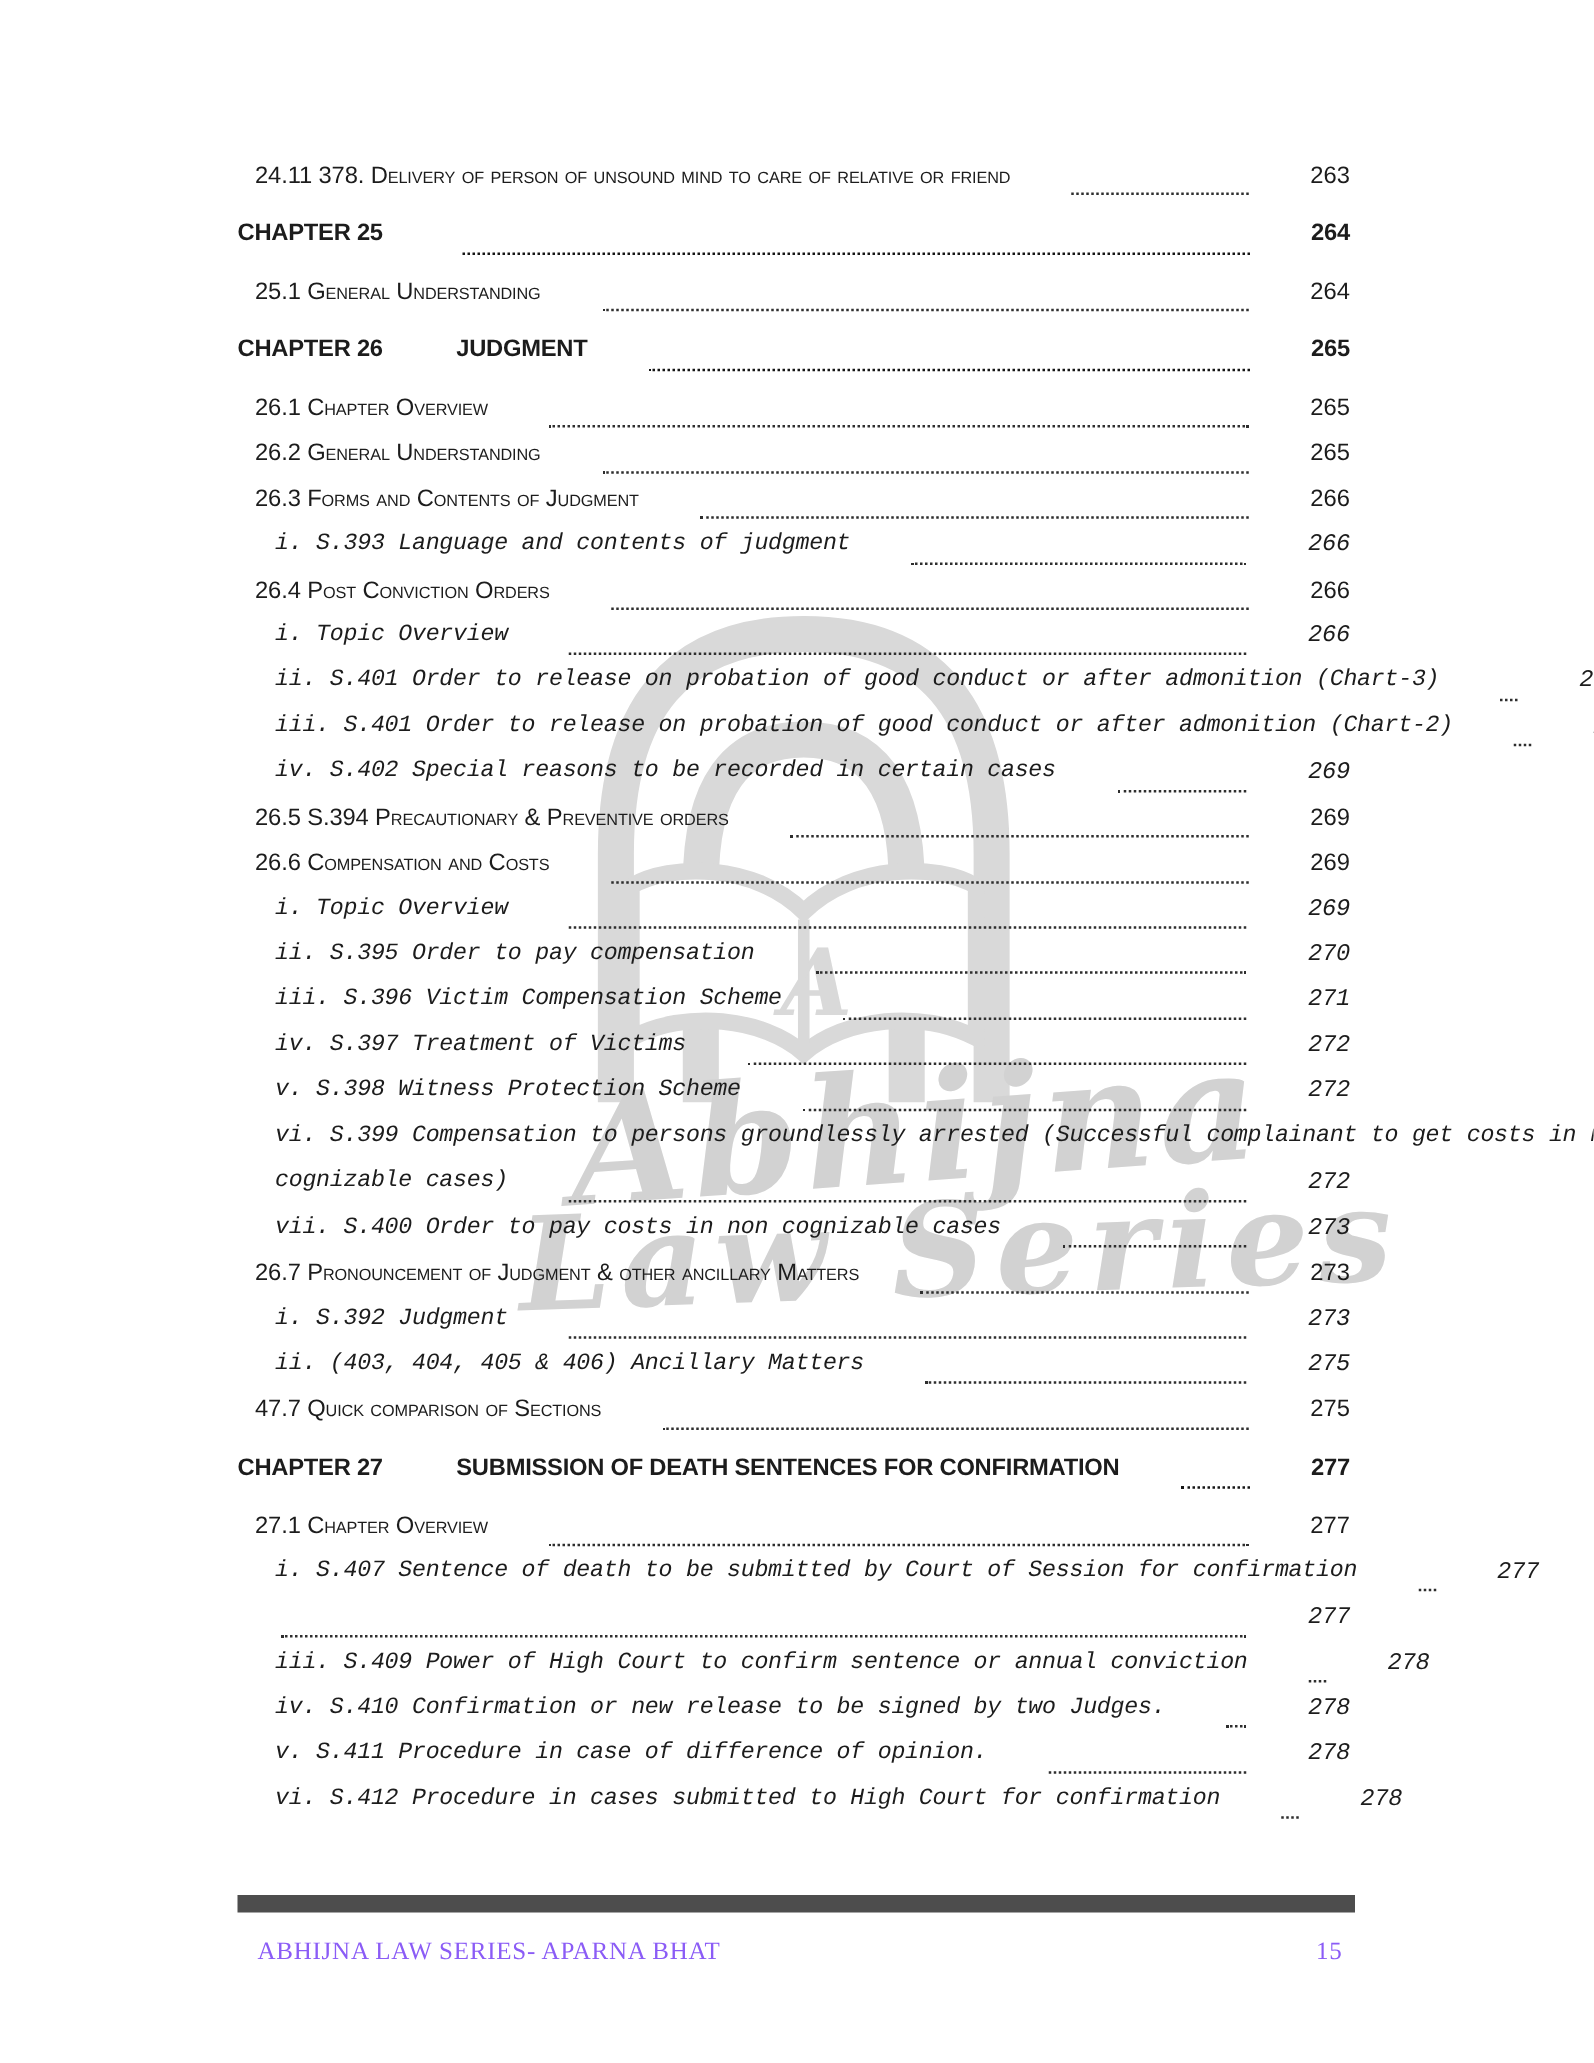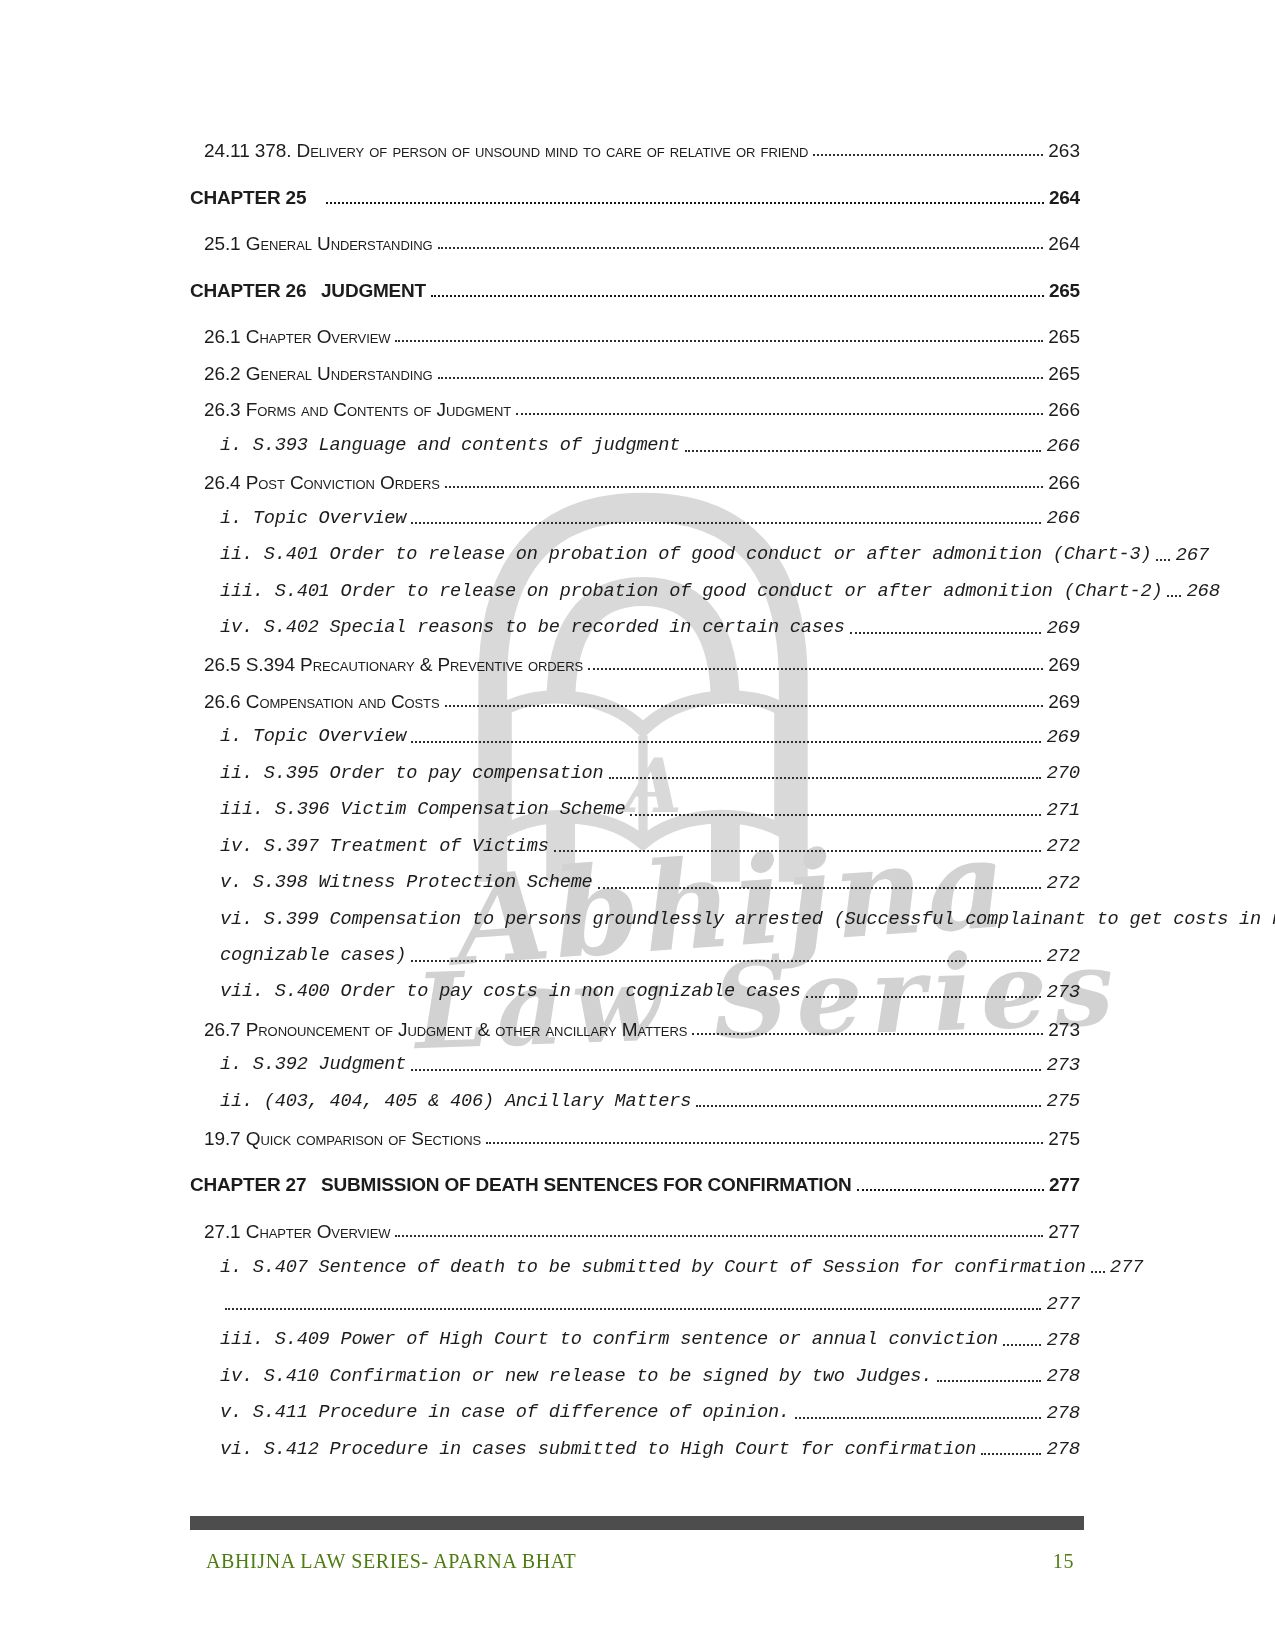--- a/index.html
+++ b/index.html
@@ -9,22 +9,22 @@
   
   .watermark{position:absolute;inset:0;z-index:0;}
   .wm-logo{position:absolute;left:468px;top:468px;width:350px;height:420px;}
   .wm-script{position:absolute;color:#d2d2d2;font-family:"DejaVu Serif",serif;
              font-style:italic;font-weight:bold;white-space:nowrap;}
   .wm-line1{left:455px;top:830px;font-size:122px;letter-spacing:4px;transform:rotate(-4deg);}
   .wm-line2{left:415px;top:938px;font-size:104px;letter-spacing:8px;transform:rotate(-2deg);}
 
   
   .toc{position:absolute;left:190px;top:131px;width:890px;z-index:1;}
-  .row{height:36.45px;display:flex;align-items:flex-end;padding-bottom:7px;
-       box-sizing:border-box;white-space:nowrap;}
+  .row{height:36.45px;display:flex;padding-bottom:7px;
+       box-sizing:border-box;white-space:nowrap;gap:44px;}
   .row .txt{line-height:1;}
   .leader{flex:1 1 auto;min-width:14px;border-bottom:2.1px dotted #2e2e2e;
           margin:0 3px 4px 5px;}
   .pg{flex:none;line-height:1;padding-left:2px;font-size:19px;}
 
   .row.chapter{margin-top:10px;margin-bottom:10px;font-weight:bold;font-size:19px;
                letter-spacing:-0.2px;}
   .row.chapter .chap-label{flex:none;width:131px;line-height:1;}
   .row.chapter .leader{border-bottom:2.6px dotted #151515;margin-bottom:3px;}
   .row.chapter .pg{font-weight:bold;}
@@ -35,21 +35,21 @@
   .row.sub,.row.subcont{padding-left:30px;font-size:18.6px;font-style:italic;
                         letter-spacing:-0.2px;font-family:Liberation Mono, monospace;}
   .row.sub .pg{font-style:italic;}
 
   
   .footer-bar{position:absolute;left:190px;top:1516px;width:894px;height:14px;
               background:#4d4d4d;z-index:1;}
   .footer-row{position:absolute;left:190px;top:1550px;width:894px;display:flex;
               justify-content:space-between;align-items:flex-start;z-index:1;
               box-sizing:border-box;padding:0 10px 0 16px;
-              font-family:"Liberation Serif",serif;font-size:20px;color:#4d7c0f;
+              font-family:"Liberation Serif",serif;font-size:20px;color:#8b5cf6;
               letter-spacing:0.6px;}
 </style>
 </head>
 <body>
 
 <div class="page">
 
   <div class="watermark">
     <svg class="wm-logo" viewBox="0 0 340 400" fill="none">
       <path d="M24 398 L24 205 Q24 34 170 34 Q316 34 316 205 L316 398" stroke="#d9d9d9" stroke-width="28" fill="none"></path>
@@ -188,21 +188,21 @@
       <span class="txt">i. S.392 Judgment</span>
       <span class="leader"></span>
       <span class="pg">273</span>
     </div>
         <div class="row sub">
       <span class="txt">ii. (403, 404, 405 &amp; 406) Ancillary Matters</span>
       <span class="leader"></span>
       <span class="pg">275</span>
     </div>
         <div class="row section">
-      <span class="txt">19.7 Quick comparison of Sections</span>
+      <span class="txt">47.7 Quick comparison of Sections</span>
       <span class="leader"></span>
       <span class="pg">275</span>
     </div>
         <div class="row chapter">
       <span class="chap-label">CHAPTER 27</span>
       <span class="txt">SUBMISSION OF DEATH SENTENCES FOR CONFIRMATION</span>
       <span class="leader"></span>
       <span class="pg">277</span>
     </div>
         <div class="row section">

